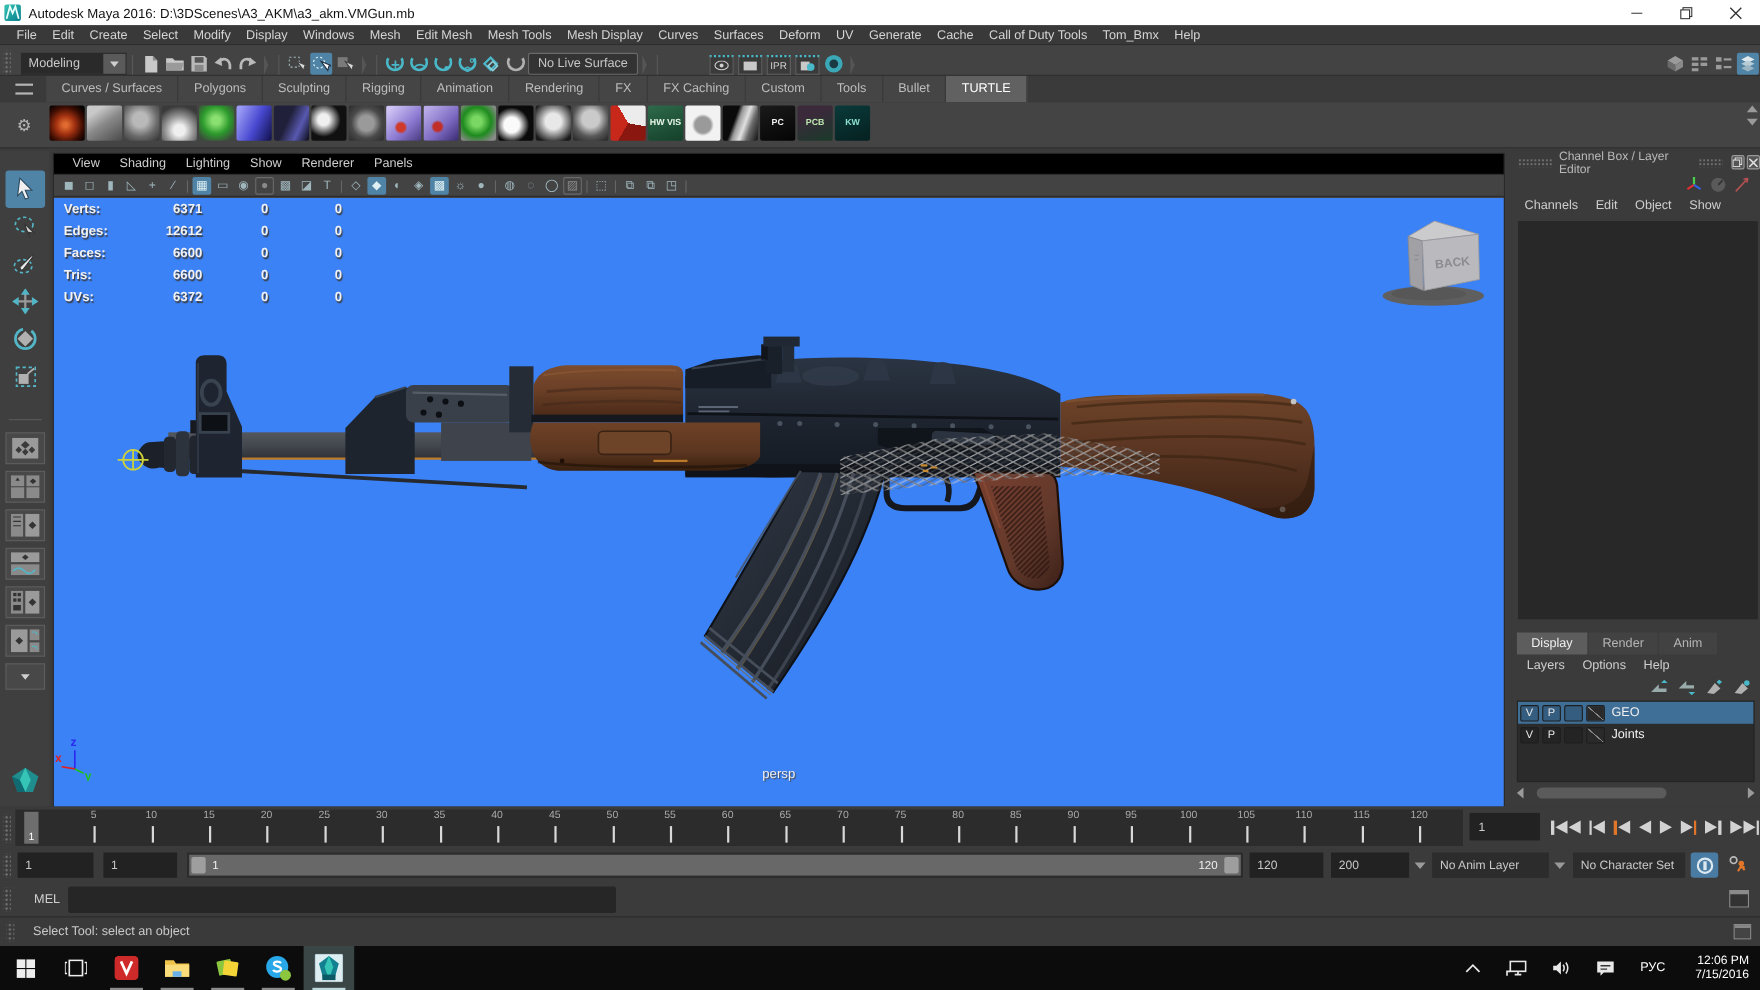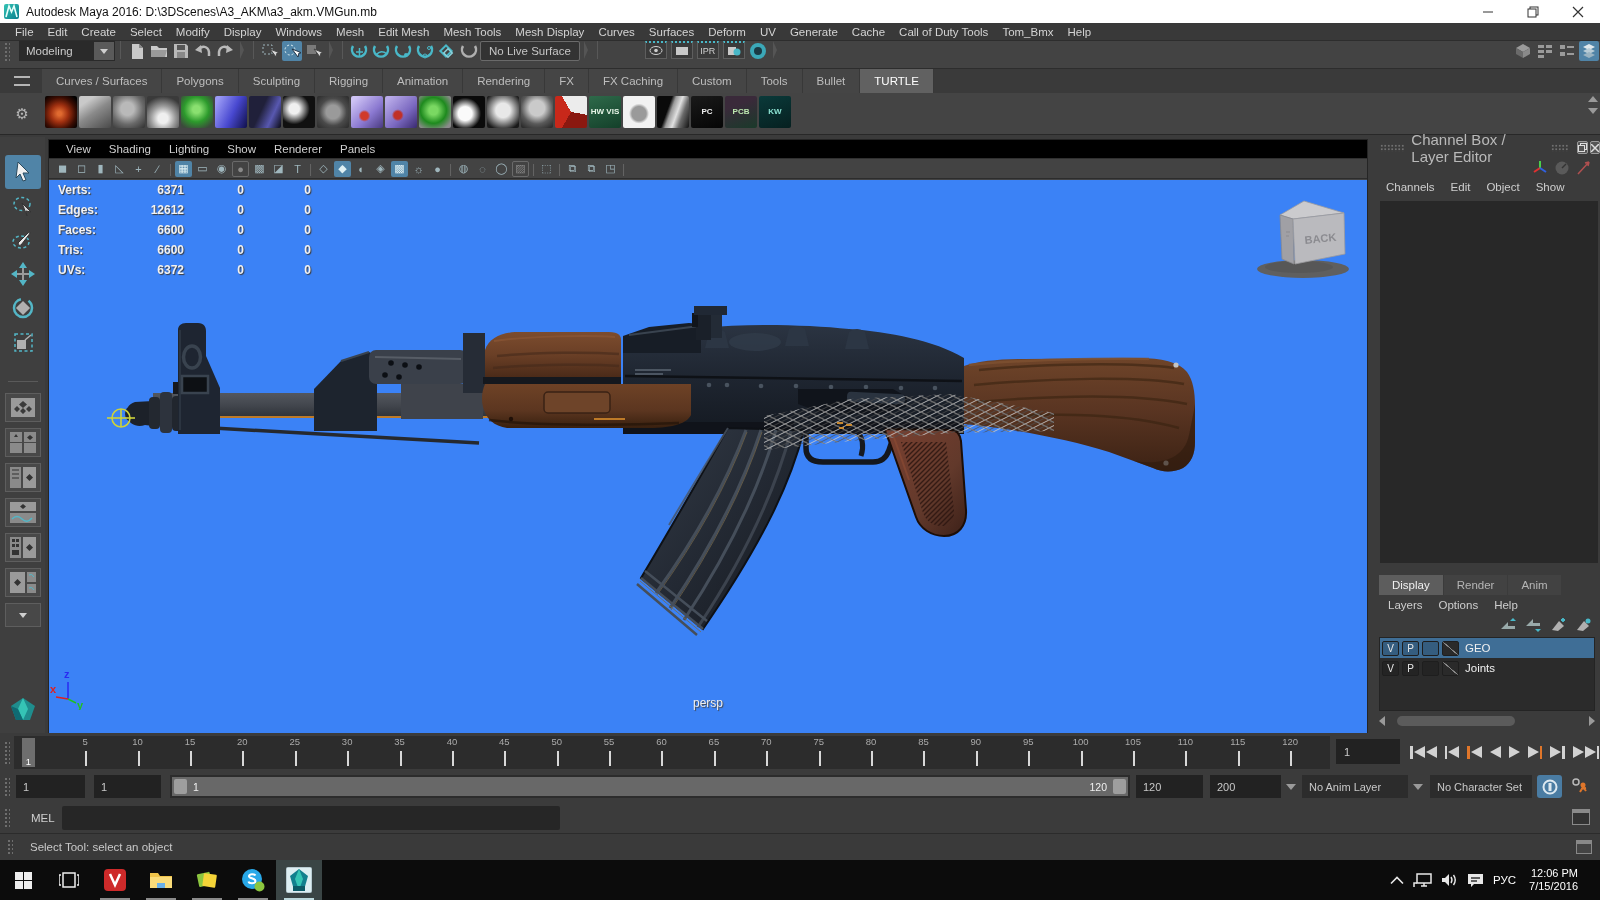--- a/index.html
+++ b/index.html
@@ -9,21 +9,21 @@
 #titlebar{left:0;top:0;width:1600px;height:23px;background:#fff;display:flex;align-items:center}
 #maya-logo{width:15px;height:15px;margin:0 7px 0 4px;background:linear-gradient(135deg,#35c4b5,#0a7f8e);border-radius:2px;position:relative}
 #maya-logo svg{position:absolute;inset:0}
 #title-text{font-size:12px;color:#111}
 #win-controls{position:absolute;right:0;top:0;height:23px;display:flex}
 .winbtn{width:45px;height:23px;display:flex;align-items:center;justify-content:center}
 
 #menubar{left:0;top:23px;width:1600px;height:18px;background:#393939;display:flex;align-items:center;padding-left:8px;border-bottom:1px solid #2d2d2d}
 #menubar span{font-size:11.5px;color:#d4d4d4;padding:0 7px}
 
-#toolbar{left:0;top:41px;width:1600px;height:28px;background:#434343;display:flex;align-items:flex-start;border-bottom:1px solid #2d2d2d}
+#toolbar{left:0;top:41px;width:1600px;height:28px;background:#434343;display:flex;align-items:flex-end;border-bottom:1px solid #2d2d2d}
 .grip{width:7px;height:80%;margin:0 3px;background-image:radial-gradient(#6e6e6e 1px,transparent 1.2px);background-size:4px 4px;background-position:1px 1px}
 .tsep{width:1px;height:18px;background:#585858;margin:0 5px}
 .tsep2{width:5px;height:18px;margin:0 4px;border-left:4px solid #555;border-top:9px solid transparent;border-bottom:9px solid transparent;height:0;width:0}
 #mode-select{display:flex;margin-left:6px;height:20px;border:1px solid #2a2a2a}
 #mode-select .fld{width:74px;background:#2a2a2a;color:#cacaca;font-size:11.5px;display:flex;align-items:center;padding-left:6px}
 #mode-select .arr{width:20px;background:#5a5a5a;display:flex;align-items:center;justify-content:center}
 .caret{width:0;height:0;border-left:4px solid transparent;border-right:4px solid transparent;border-top:5px solid #cfcfcf}
 .tico{width:20px;height:20px;margin:0 1px;display:flex;align-items:center;justify-content:center}
 .tico.on{background:#5084a7;border-radius:2px}
 .tfield{height:20px;background:#333;border:1px solid #6a6a6a;color:#c6c6c6;font-size:11.5px;display:flex;align-items:center;padding:0 8px;border-radius:2px}
@@ -67,21 +67,21 @@
 .hud-row .v1{width:68px;text-align:right}
 .hud-row .v2{width:60px;text-align:right}
 .hud-row .v3{width:67px;text-align:right}
 #persp-label{position:absolute;left:0;right:0;top:516px;text-align:center;color:#efefef;font-size:12px;text-shadow:1px 1px 1px #444}
 
 #axis{position:absolute;left:0;top:480px;width:50px;height:50px}
 
 #rightpanel{position:absolute;left:1374px;top:2px;width:226px;height:596px;background:#3b3b3b}
 #cb-header{height:21px;display:flex;align-items:center;justify-content:center;position:relative}
 #cb-header .dots{width:34px;height:8px;background-image:radial-gradient(#707070 0.8px,transparent 1px);background-size:3.5px 3.5px;margin:0 6px}
-#cb-title{font-size:15px;color:#b9b9b9}
+#cb-title{font-size:11px;color:#b9b9b9}
 .cb-winbtn{width:13px;height:13px;border:1px solid #9a9a9a;background:#555;margin-left:2px;display:flex;align-items:center;justify-content:center;font-size:9px;color:#ccc;border-radius:2px}
 #cb-icons{height:19px;display:flex;justify-content:flex-end;align-items:center;padding-right:8px;gap:6px}
 #cb-menus{height:20px;display:flex;align-items:center;padding-left:4px}
 #cb-menus span{font-size:11.5px;color:#cecece;padding:0 8px}
 #cb-dark{position:absolute;left:6px;top:64px;width:218px;height:362px;background:#282828}
 #layer-editor{position:absolute;left:0px;top:438px;width:226px;height:158px}
 #le-tabs{display:flex;height:20px;padding-left:5px;gap:1px}
 .le-tab{padding:0 13px;display:flex;align-items:center;font-size:11.5px;color:#b5b5b5;background:#424242}
 .le-tab.active{background:#5d5d5d;color:#f0f0f0}
 #le-menus{height:20px;display:flex;align-items:center;background:#3b3b3b;padding-left:6px}
@@ -130,21 +130,21 @@
 #mel-ico{position:absolute;left:1572px;top:6px;width:18px;height:16px;border:1px solid #8a8a8a;border-top:4px solid #8a8a8a;background:#333}
 
 #helpline{left:0;top:833px;width:1600px;height:27px;background:#3a3a3a;border-top:1px solid #2b2b2b;display:flex;align-items:center}
 #help-text{font-size:11.5px;color:#c9c9c9;margin-left:30px}
 #help-ico{position:absolute;right:8px;width:16px;height:14px;border:1px solid #888;background:linear-gradient(#888 3px,#444 3px)}
 
 #taskbar{left:0;top:860px;width:1600px;height:40px;background:#0c0c0c;display:flex;align-items:center}
 .tb-ico{width:46px;height:40px;display:flex;align-items:center;justify-content:center;position:relative}
 .tb-ico .underline{position:absolute;bottom:0;left:8px;right:8px;height:2px;background:#8b8b8b}
 #tb-maya{background:#3a4545}
-#tray{position:absolute;right:0;top:0;height:40px;display:flex;align-items:center;gap:9px;padding-right:22px}
+#tray{position:absolute;right:0;top:0;height:40px;display:flex;align-items:center;gap:23px;padding-right:10px}
 #tray-clock{color:#fff;font-size:11px;text-align:right;line-height:13px;margin-left:4px}
 #tray .lang{color:#fff;font-size:11.5px}
 svg{display:block}
 </style>
 </head>
 <body>
 
 <div id="titlebar" class="abs">
   <div id="maya-logo">
     <svg viewBox="0 0 15 15">

